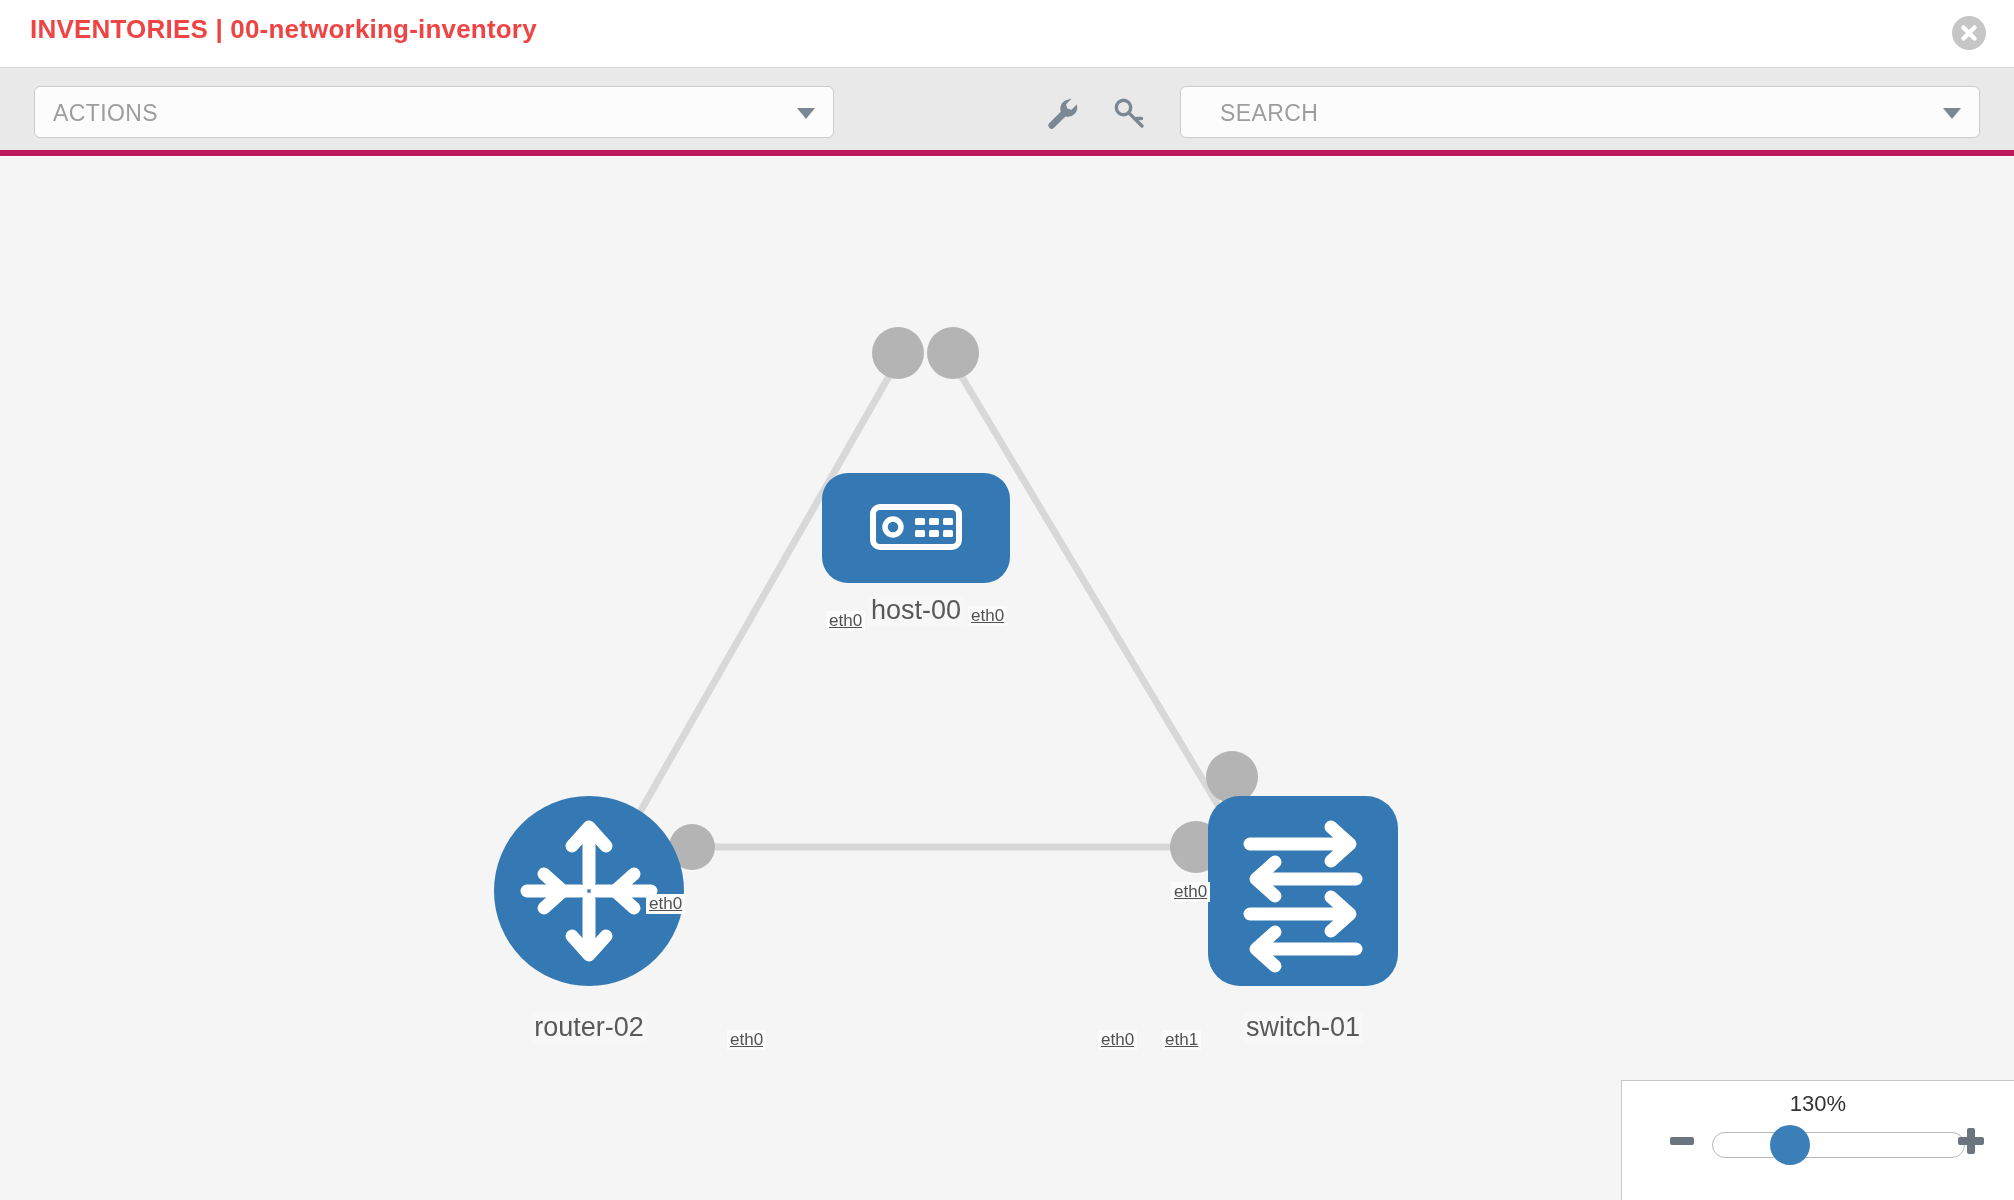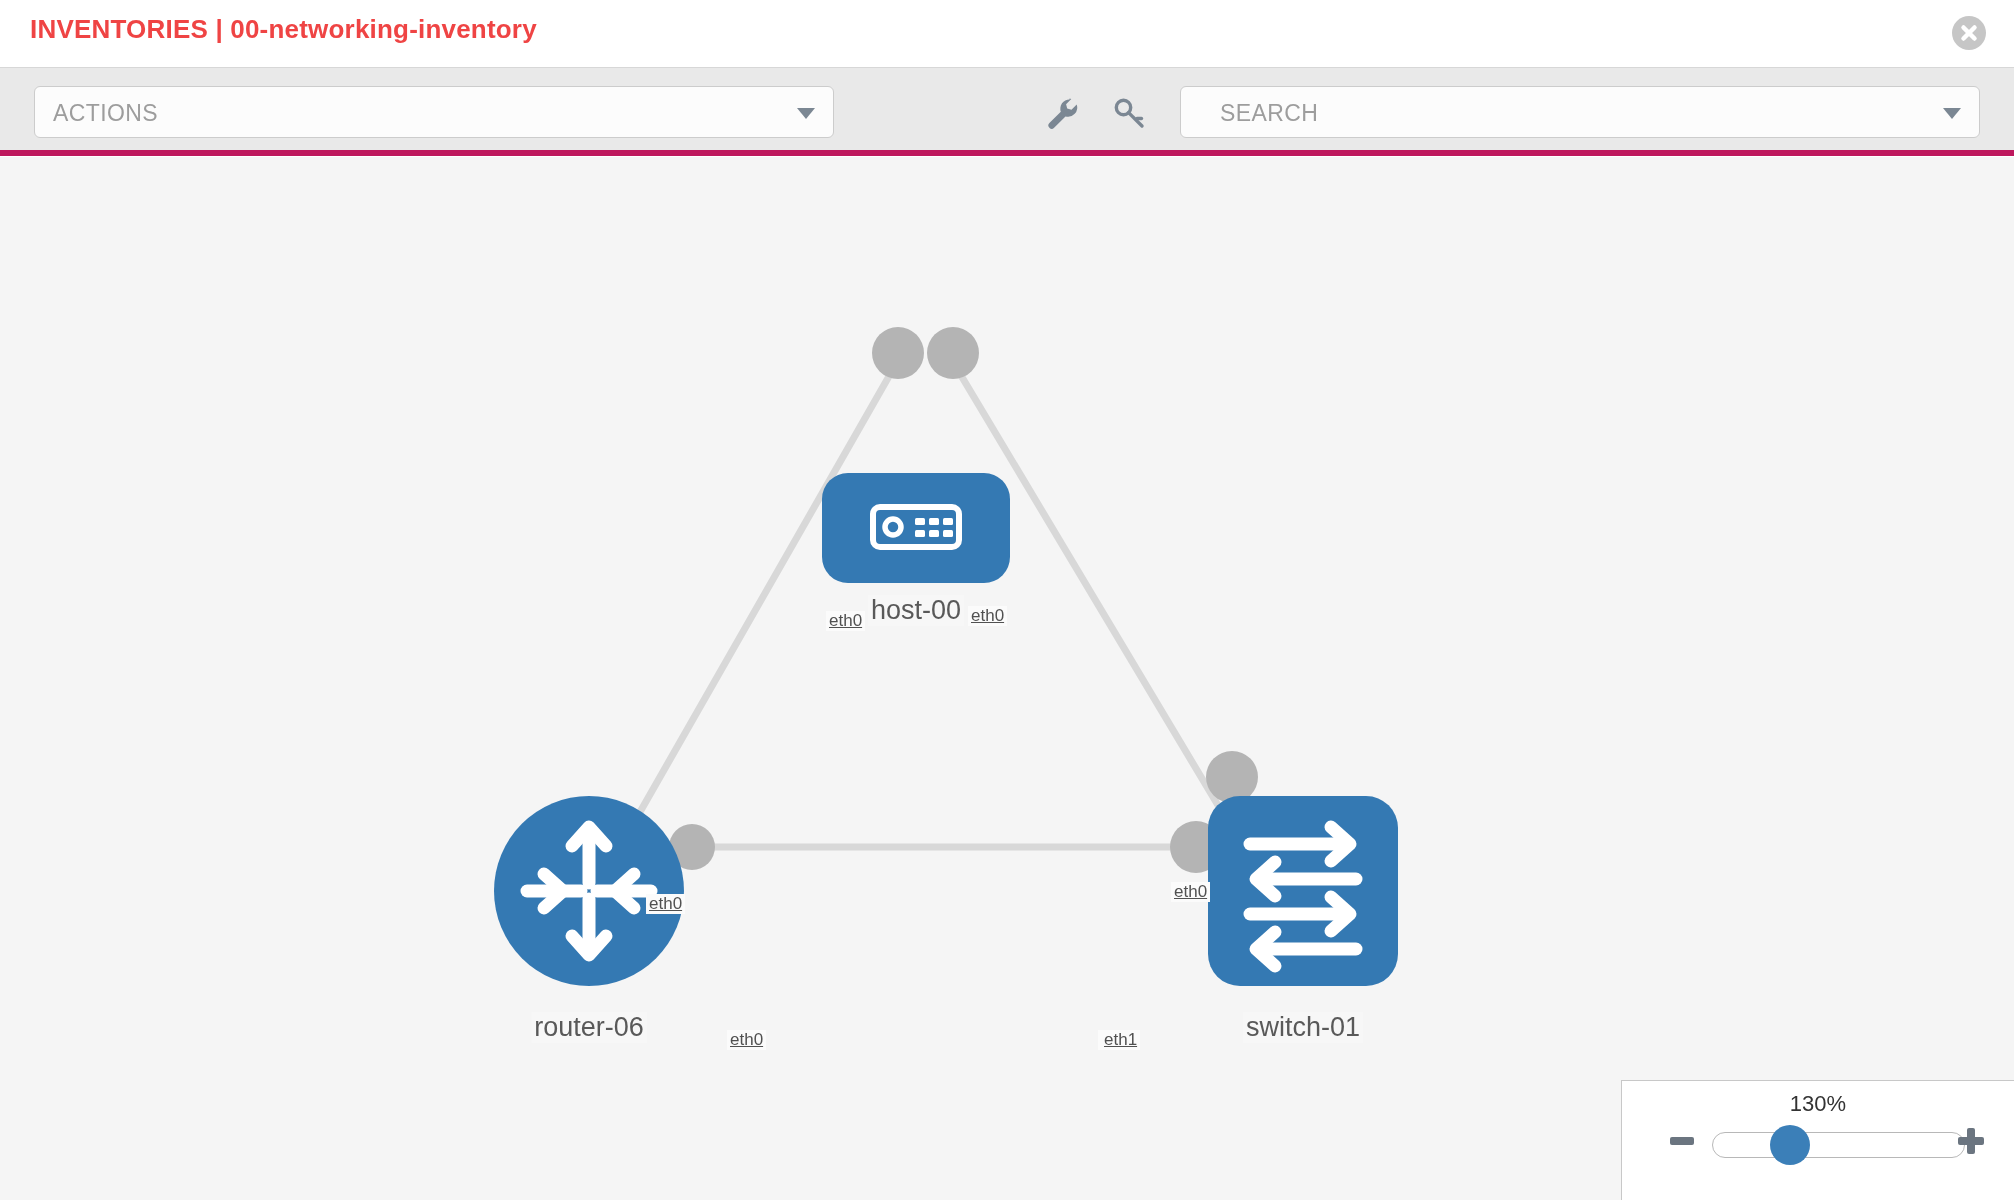--- a/index.html
+++ b/index.html
@@ -283,30 +283,30 @@
           <polyline points="1275,705 1256,722 1275,739"></polyline>
           <line x1="1250" y1="757" x2="1348" y2="757"></line>
           <polyline points="1331,740 1350,757 1331,774"></polyline>
           <line x1="1356" y1="792" x2="1258" y2="792"></line>
           <polyline points="1275,775 1256,792 1275,809"></polyline>
         </g>
       </g>
     </svg>
 
     <div class="node-label" style="left:916px;  top:438px;">host-00</div>
-    <div class="node-label" style="left:589px;  top:855px;">router-06</div>
+    <div class="node-label" style="left:589px;  top:855px;">router-02</div>
     <div class="node-label" style="left:1303px; top:855px;">switch-01</div>
 
     <div class="iface-label" style="left:826px;  top:454px;">eth0</div>
     <div class="iface-label" style="left:968px;  top:449px;">eth0</div>
     <div class="iface-label" style="left:646px;  top:737px;">eth0</div>
     <div class="iface-label" style="left:1171px; top:725px;">eth0</div>
     <div class="iface-label" style="left:727px;  top:873px;">eth0</div>
     <div class="iface-label" style="left:1098px; top:873px;">eth0</div>
-    <div class="iface-label" style="left:1101px; top:873px;">eth1</div>
+    <div class="iface-label" style="left:1162px; top:873px;">eth1</div>
   </div>
 
   <div class="zoom-panel">
     <div class="zoom-value">130%</div>
     <div class="zoom-minus"></div>
     <div class="zoom-track"></div>
     <div class="zoom-thumb"></div>
     <div class="zoom-plus"></div>
   </div>
 

